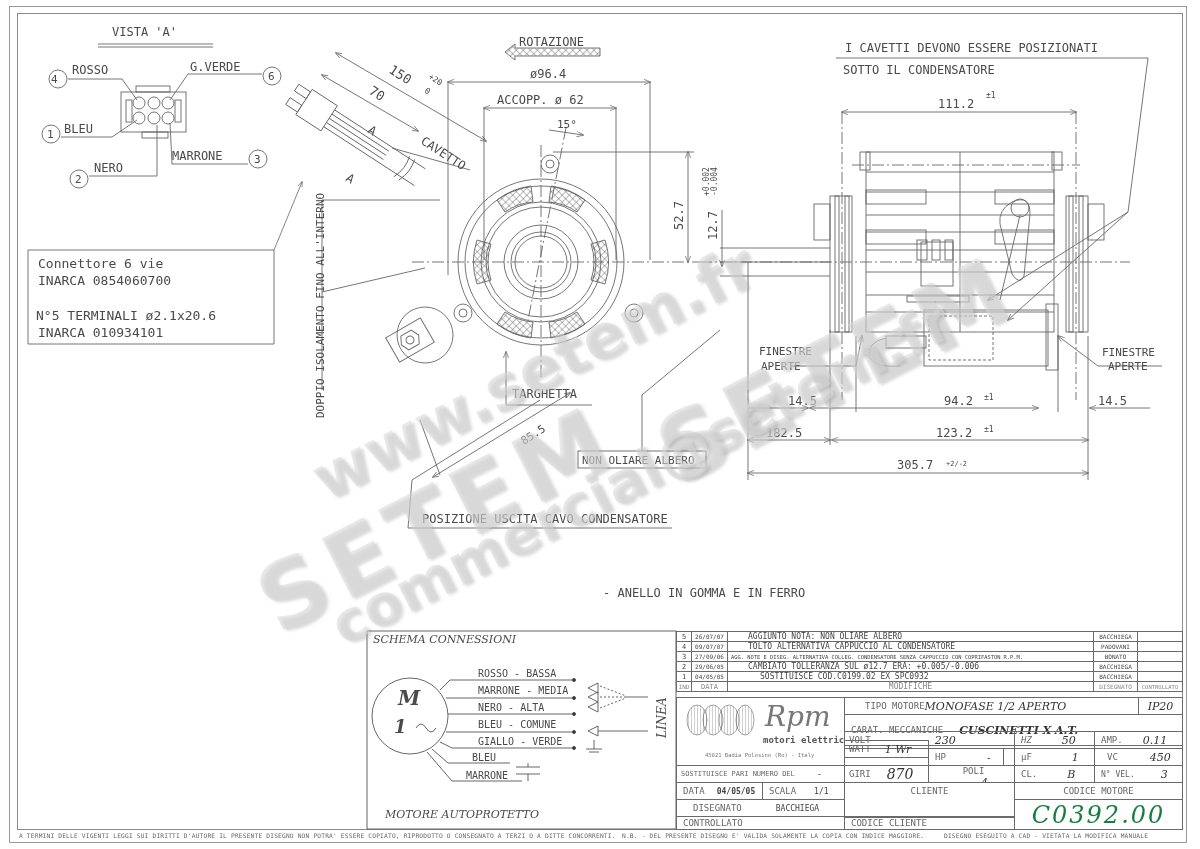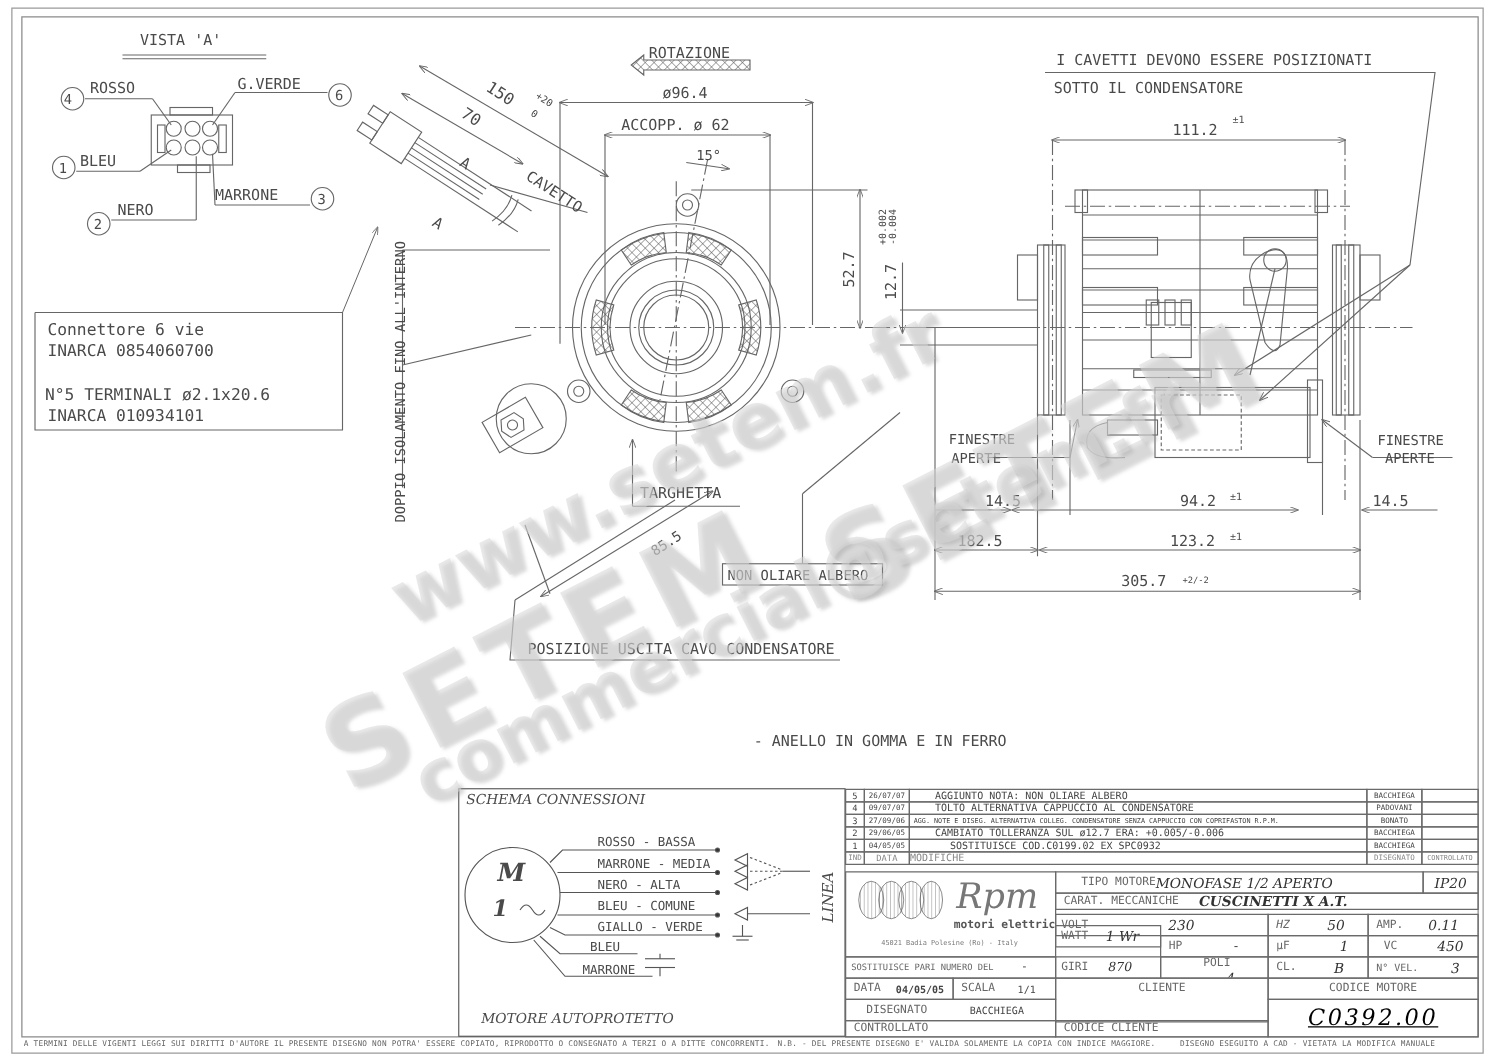--- a/index.html
+++ b/index.html
@@ -451,21 +451,21 @@
   <div class="tb-cell" style="left:1137px;top:671px;width:46px;height:11px;">
       <span></span>
     </div>
 
   <div class="tb-cell" style="left:676px;top:681px;width:16px;height:11px;justify-content:center;font-size:6px;color:#888;">
       <span>IND</span>
     </div>
   <div class="tb-cell" style="left:691px;top:681px;width:37px;height:11px;justify-content:center;font-size:7px;color:#888;">
       <span>DATA</span>
     </div>
-  <div class="tb-cell" style="left:727px;top:681px;width:367px;height:11px;font-size:8px;color:#888;">
+  <div class="tb-cell" style="left:727px;top:681px;width:367px;height:11px;justify-content:center;font-size:8px;color:#888;">
       <span>MODIFICHE</span>
     </div>
   <div class="tb-cell" style="left:1093px;top:681px;width:45px;height:11px;justify-content:center;font-size:6px;color:#888;">
       <span>DISEGNATO</span>
     </div>
   <div class="tb-cell" style="left:1137px;top:681px;width:46px;height:11px;justify-content:center;font-size:5.5px;color:#888;">
       <span>CONTROLLATO</span>
     </div>
 </div>
 
@@ -489,21 +489,21 @@
 <div>
 
   <div class="tb-cell" style="left:844px;top:697px;width:295px;height:18px;">
     <span style="margin-left:20px;font-size:9px;color:#666;">TIPO MOTORE</span>
     <span class="ital" style="font-size:11px;">MONOFASE 1/2 APERTO</span>
   </div>
   <div class="tb-cell" style="left:1138px;top:697px;width:45px;height:18px;justify-content:center;">
     <span class="ital" style="font-size:11px;">IP20</span>
   </div>
 
-  <div class="tb-cell" style="left:844px;top:714px;width:339px;height:14px;">
+  <div class="tb-cell" style="left:844px;top:714px;width:339px;height:32px;">
     <span style="margin-left:6px;font-size:9px;color:#666;">CARAT. MECCANICHE</span>
     <span class="ital" style="margin-left:16px;font-size:11px;font-weight:bold;">CUSCINETTI X A.T.</span>
   </div>
 
   <div class="tb-cell" style="left:844px;top:731px;width:171px;height:18px;">
     <span style="margin-left:4px;color:#666;">VOLT</span>
     <span class="ital" style="margin-left:64px;font-size:11px;">230</span>
   </div>
   <div class="tb-cell" style="left:1014px;top:731px;width:81px;height:18px;">
     <span style="margin-left:6px;color:#666;font-style:italic;">HZ</span>
@@ -511,40 +511,40 @@
   </div>
   <div class="tb-cell" style="left:1094px;top:731px;width:89px;height:18px;">
     <span style="margin-left:6px;color:#666;">AMP.</span>
     <span class="ital" style="margin-left:20px;font-size:11px;">0.11</span>
   </div>
 
   <div class="tb-cell" style="left:844px;top:740px;width:85px;height:18px;">
     <span style="margin-left:4px;color:#666;">WATT</span>
     <span class="ital" style="margin-left:14px;font-size:11px;">1 Wr</span>
   </div>
-  <div class="tb-cell" style="left:928px;top:748px;width:87px;height:18px;">
+  <div class="tb-cell" style="left:928px;top:748px;width:76px;height:18px;">
     <span style="margin-left:6px;color:#666;">HP</span>
     <span style="margin-left:40px;font-size:10px;">-</span>
   </div>
   <div class="tb-cell" style="left:1014px;top:748px;width:81px;height:18px;">
     <span style="margin-left:6px;color:#666;">µF</span>
     <span class="ital" style="margin-left:40px;font-size:11px;">1</span>
   </div>
   <div class="tb-cell" style="left:1094px;top:748px;width:89px;height:18px;">
     <span style="margin-left:12px;color:#666;">VC</span>
     <span class="ital" style="margin-left:32px;font-size:11px;">450</span>
   </div>
 
   <div class="tb-cell" style="left:676px;top:765px;width:169px;height:18px;">
     <span style="margin-left:4px;font-size:7px;color:#666;">SOSTITUISCE PARI NUMERO DEL</span>
     <span style="margin-left:22px;font-size:9px;">-</span>
   </div>
   <div class="tb-cell" style="left:844px;top:765px;width:85px;height:18px;">
     <span style="margin-left:4px;color:#666;">GIRI</span>
-    <span class="ital" style="margin-left:16px;font-size:10px;">870</span>
+    <span class="ital" style="margin-left:16px;font-size:14px;">870</span>
   </div>
   <div class="tb-cell" style="left:928px;top:765px;width:87px;height:18px;flex-direction:column;">
     <span style="margin-left:4px;color:#666;">POLI</span>
     <span class="ital" style="margin-left:26px;font-size:11px;">4</span>
   </div>
   <div class="tb-cell" style="left:1014px;top:765px;width:81px;height:18px;">
     <span style="margin-left:6px;color:#666;">CL.</span>
     <span class="ital" style="margin-left:30px;font-size:11px;">B</span>
   </div>
   <div class="tb-cell" style="left:1094px;top:765px;width:89px;height:18px;">
@@ -566,21 +566,21 @@
   </div>
   <div class="tb-cell" style="left:1014px;top:782px;width:169px;height:18px;justify-content:center;">
     <span style="color:#666;">CODICE MOTORE</span>
   </div>
 
   <div class="tb-cell" style="left:676px;top:799px;width:169px;height:18px;">
     <span style="margin-left:16px;color:#666;">DISEGNATO</span>
     <span style="margin-left:34px;font-size:8px;">BACCHIEGA</span>
   </div>
   <div class="tb-cell" style="left:1014px;top:799px;width:169px;height:31px;justify-content:center;border-width:1.5px;">
-    <span class="ital" style="font-size:18px;letter-spacing:2px;color:#000000;text-decoration:underline;">C0392.00</span>
+    <span class="ital" style="font-size:24px;letter-spacing:2px;color:#15803d;">C0392.00</span>
   </div>
 
   <div class="tb-cell" style="left:676px;top:816px;width:169px;height:14px;">
     <span style="margin-left:6px;color:#666;">CONTROLLATO</span>
   </div>
   <div class="tb-cell" style="left:844px;top:816px;width:171px;height:14px;">
     <span style="margin-left:6px;color:#666;">CODICE CLIENTE</span>
   </div>
 </div>
 

